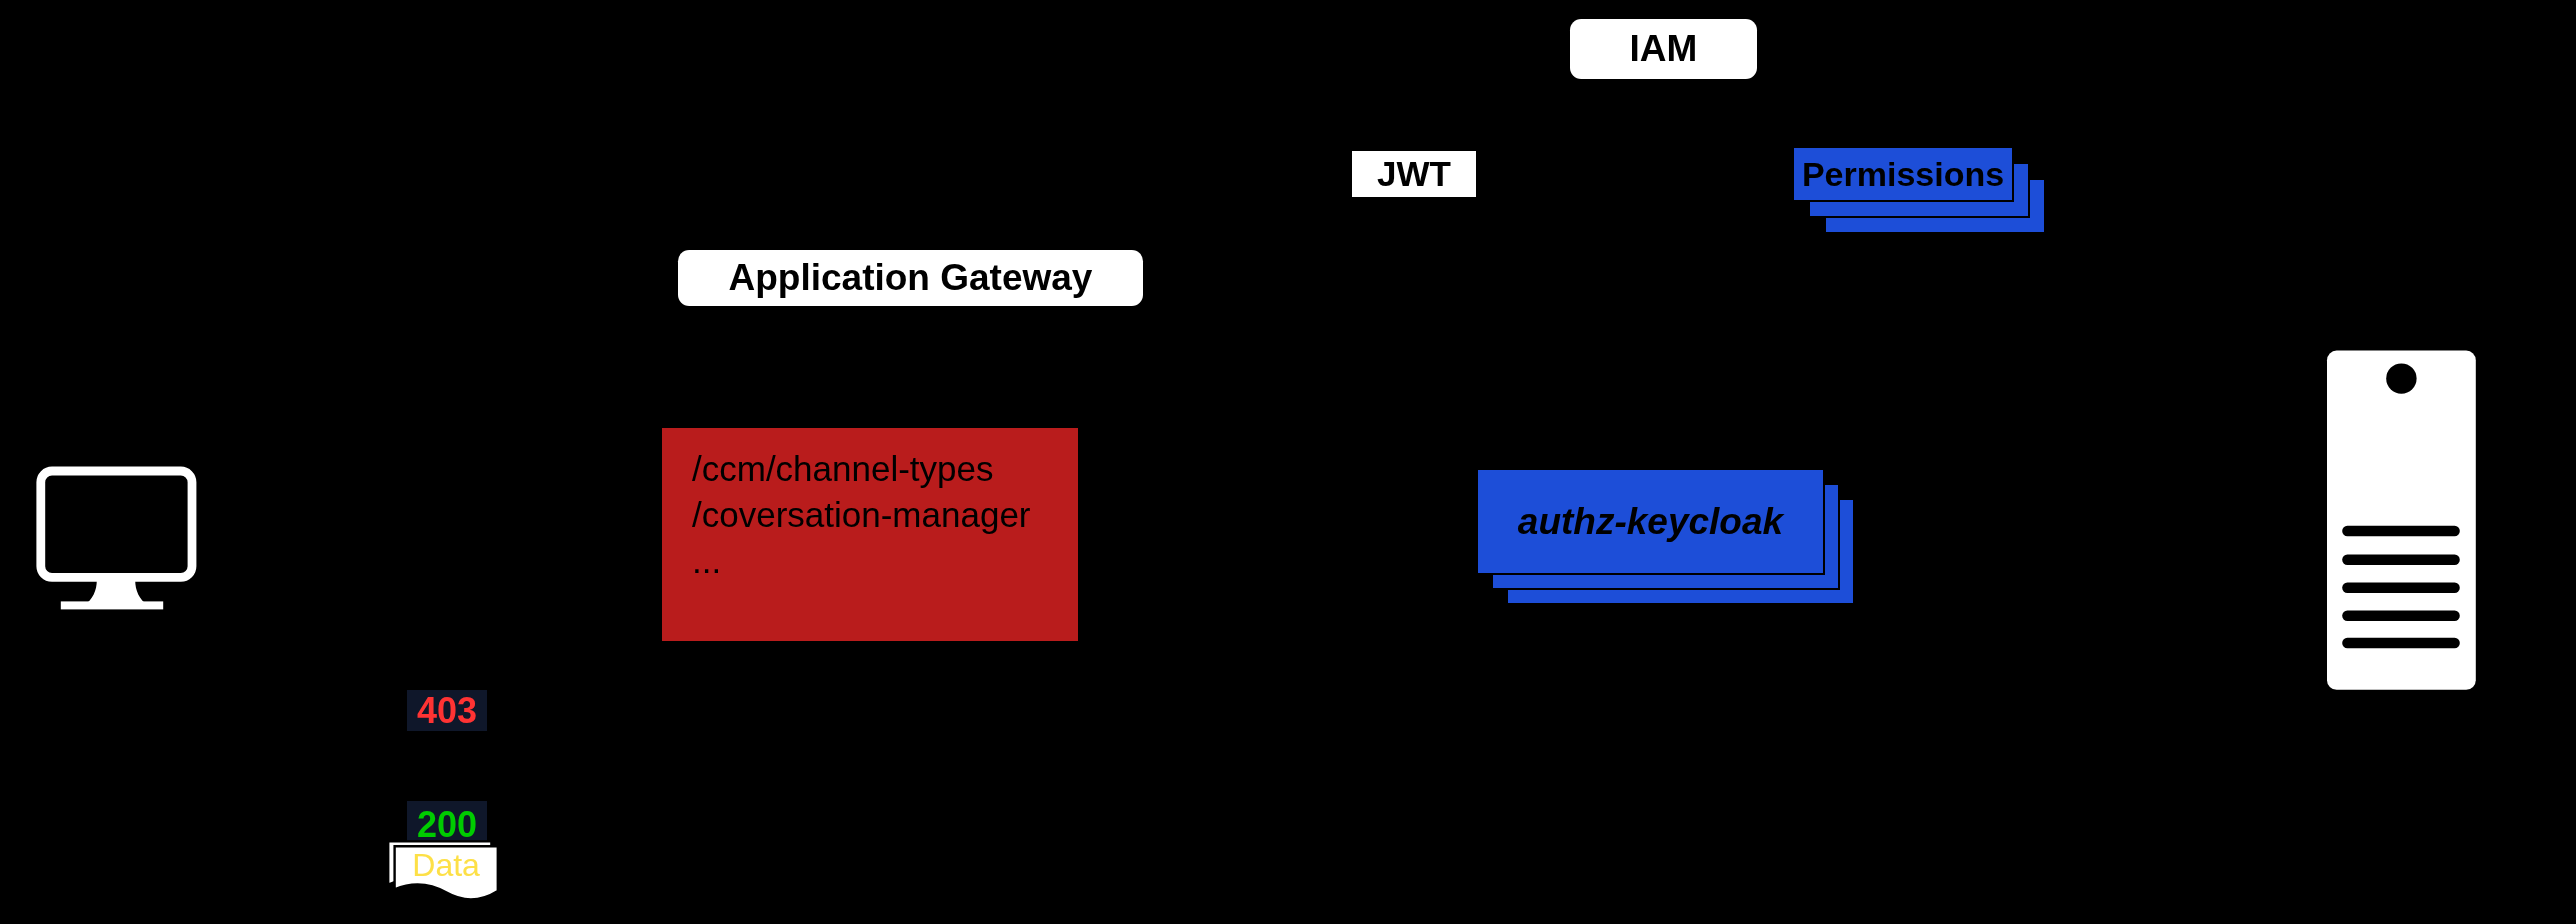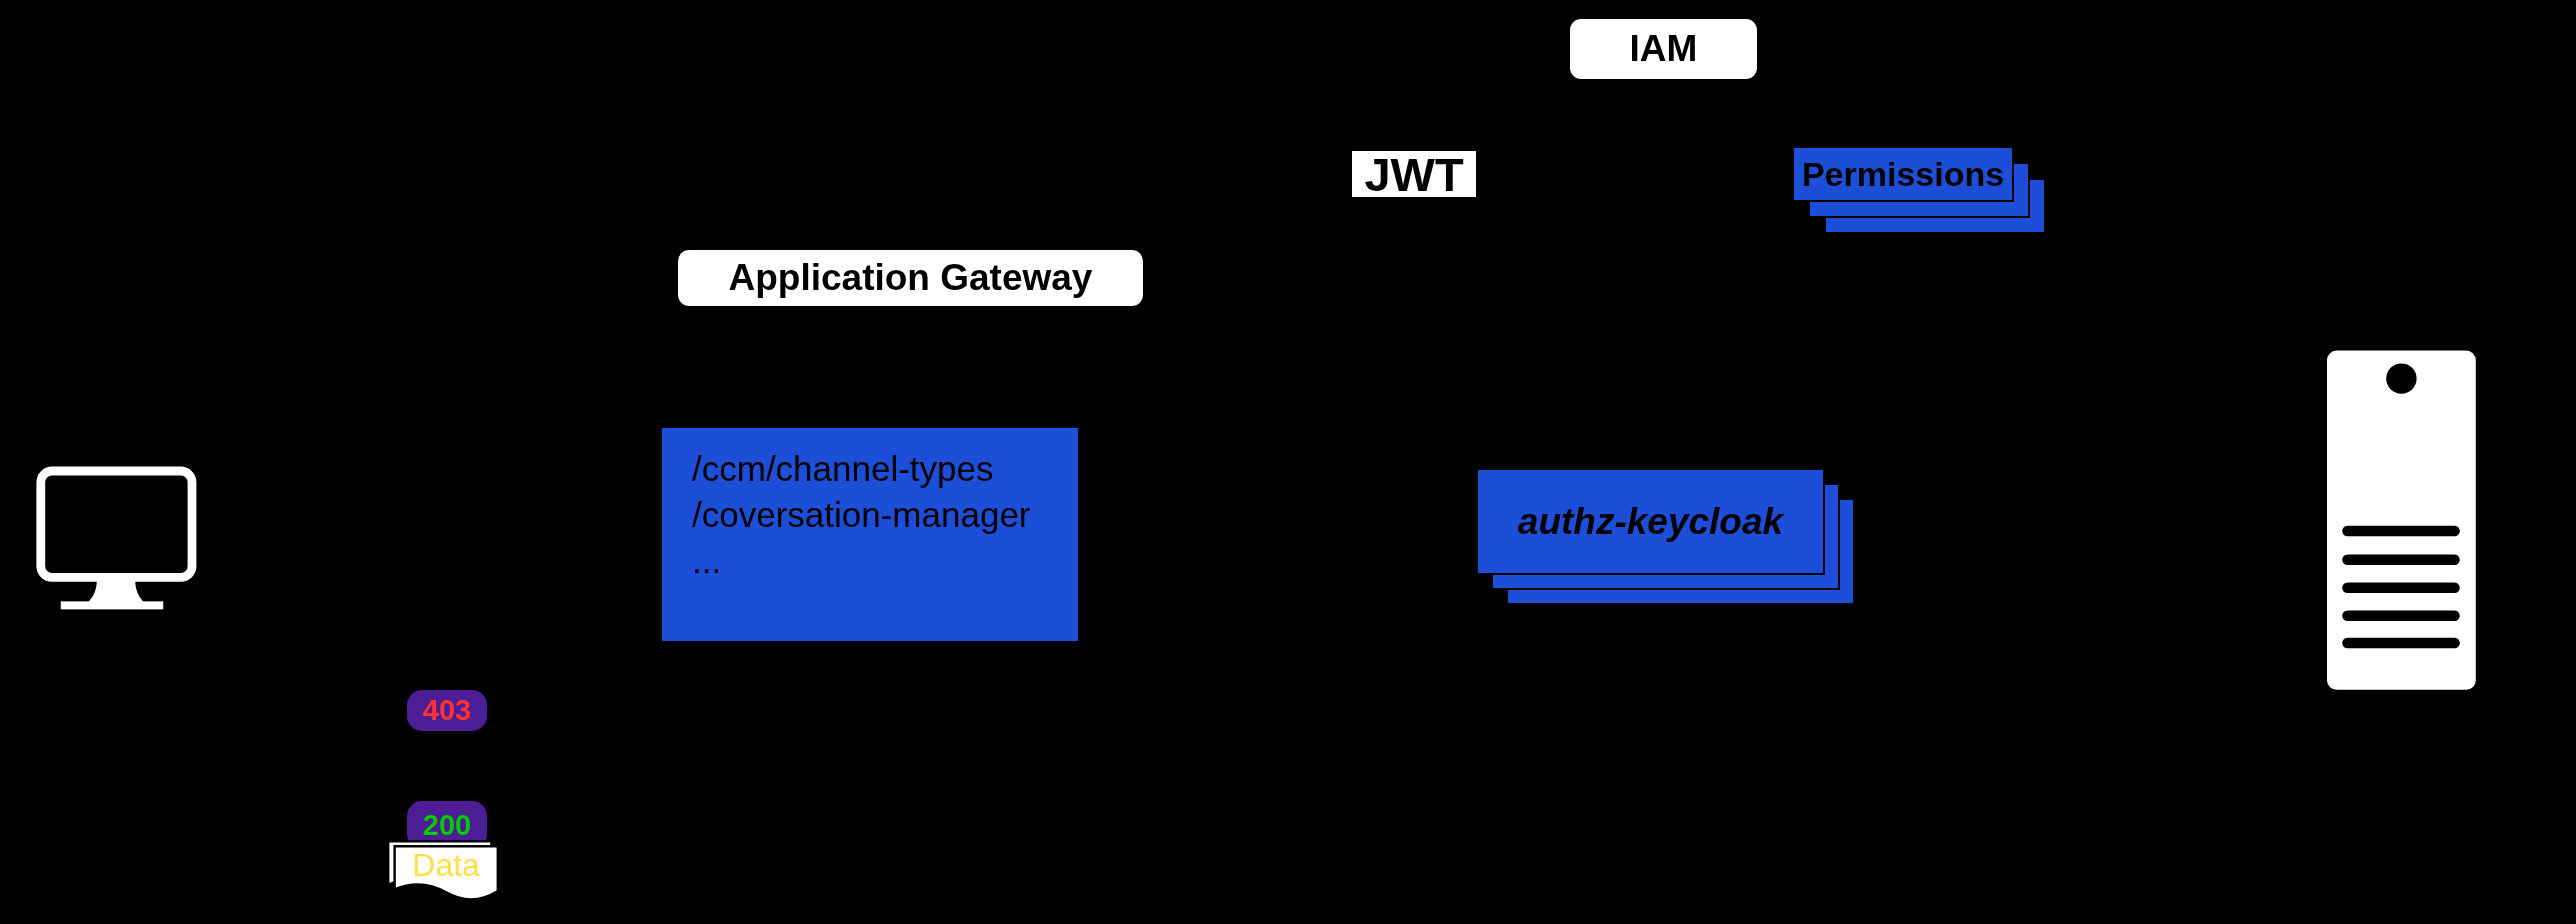--- a/index.html
+++ b/index.html
@@ -19,30 +19,30 @@
   .node {
     position: absolute;
     background: #ffffff;
     display: flex;
     align-items: center;
     justify-content: center;
     box-sizing: border-box;
   }
   .rounded { border-radius: 11.2px; }
   .lbl-bold   { font-weight: bold; font-size: 37px; white-space: nowrap; }
-  .lbl-bold-sm{ font-weight: bold; font-size: 47px; white-space: nowrap; }
+  .lbl-bold-sm{ font-weight: bold; font-size: 35px; white-space: nowrap; }
   .lbl-perm   { font-weight: bold; font-size: 34px; white-space: nowrap; }
   .lbl-italic { font-weight: bold; font-style: italic; font-size: 37px; white-space: nowrap; }
 
   
   #routes-box {
     position: absolute;
     left: 662px; top: 428px;
     width: 416px; height: 213px;
-    background: #1d4ed8;
+    background: #b91c1c;
     box-sizing: border-box;
     padding: 17.6px 0 0 30px;
   }
   .route-line {
     font-size: 35px;
     line-height: 46px;
     font-weight: normal;
     white-space: nowrap;
   }
 
@@ -68,27 +68,26 @@
 
   #authz-stack { left: 1476px; top: 468px; width: 384px; height: 144px; }
   #authz-stack .layer { width: 349px; height: 107px; }
   #authz-stack .l3 { left: 30px; top: 30px; }
   #authz-stack .l2 { left: 15px; top: 15px; }
   #authz-stack .front { left: 0; top: 0; }
 
   
   .status-chip {
     position: absolute;
-    background: #4c1d95;
+    background: #0f172a;
     display: flex;
     align-items: center;
     justify-content: center;
     font-weight: bold;
-    font-size: 29px;
-    border-radius: 15px;
+    font-size: 36px;
   }
   #status-403 { left: 407px; top: 690px; width: 80px; height: 41px; }
   #status-200 { left: 407px; top: 801px; width: 80px; height: 48px; }
 
   
   #data-doc-wrap { position: absolute; left: 385px; top: 835px; width: 124px; height: 88px; }
   #data-doc-label {
     position: absolute;
     left: 9.6px; top: 11.2px;
     width: 103px; height: 38px;

